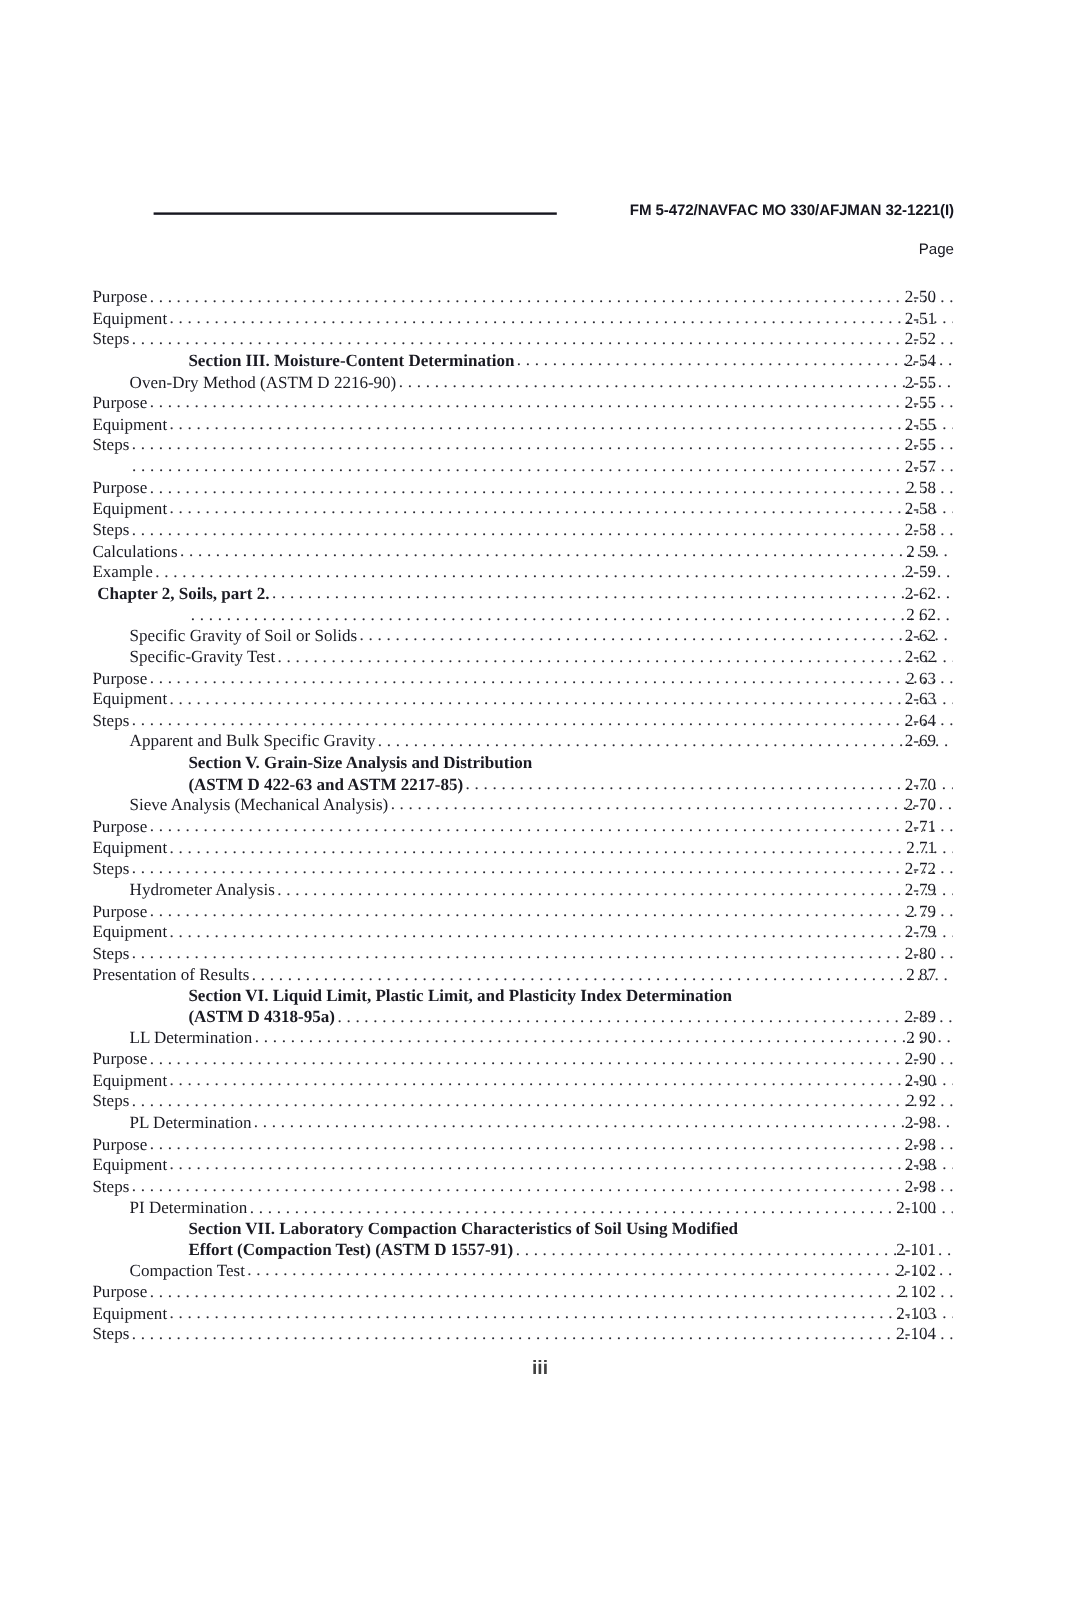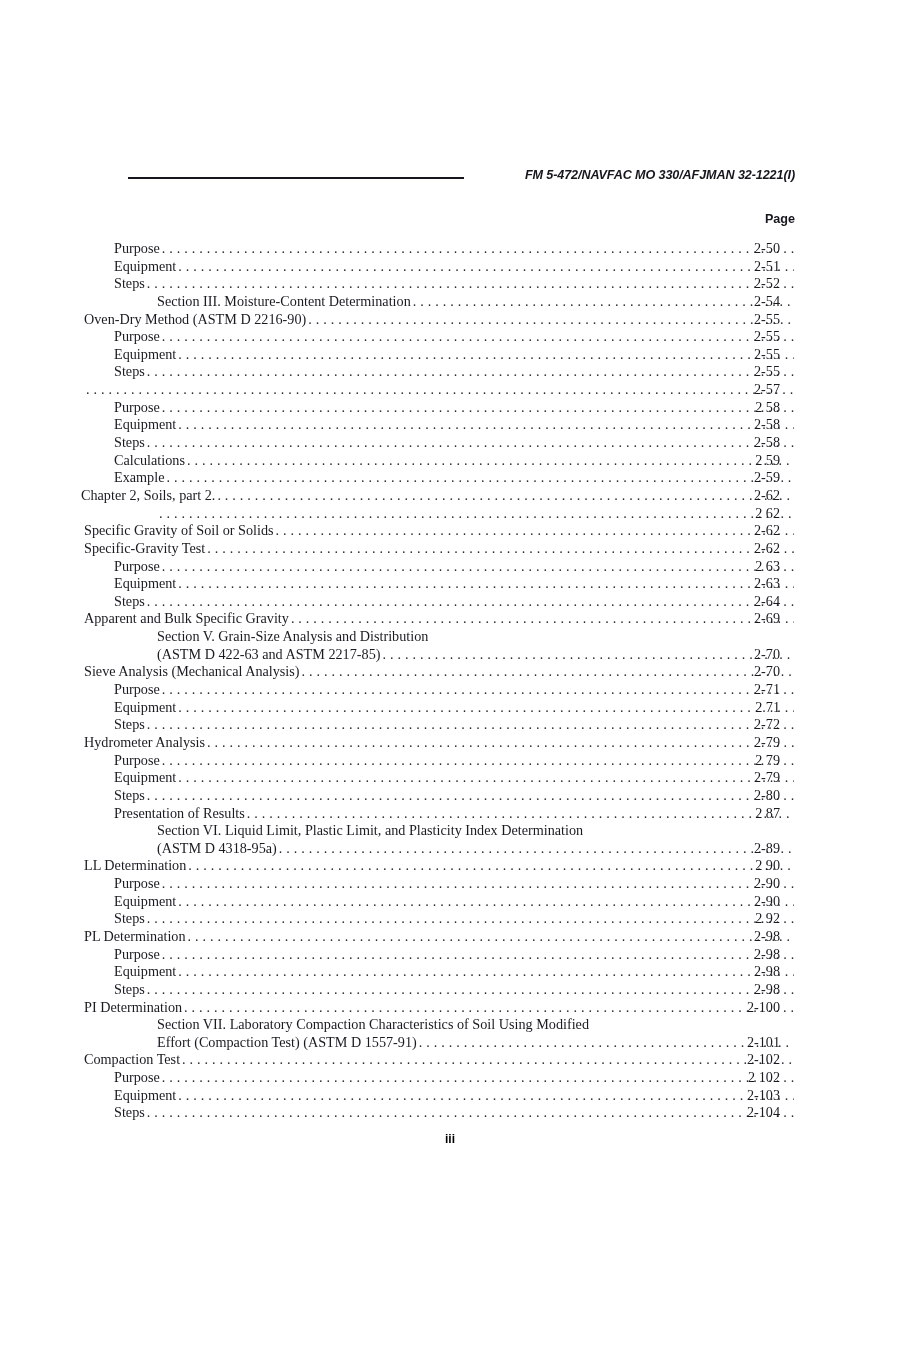--- a/index.html
+++ b/index.html
@@ -22,21 +22,20 @@
     inset: 0;
   }
 
   
   .header-band {
     position: absolute;
     left: 0;
     top: 168px;
     width: 900px;
     height: 22px;
-    font-style: italic;
   }
   .header-rule {
     position: absolute;
     left: 128px;
     top: 9px;
     width: 336px;
     height: 2px;
     background: #16161f;
   }
   .header-title {
@@ -48,23 +47,23 @@
     font-size: 12.6px;
     letter-spacing: -0.1px;
     white-space: nowrap;
     color: #16161f;
   }
 
   
   .page-label {
     position: absolute;
     right: 105px;
-    top: 212px;
+    top: 201px;
     font-family: "Liberation Sans", "DejaVu Sans", sans-serif;
-    font-weight: bold;
+    font-weight: normal;
     font-size: 12.6px;
     color: #16161f;
   }
 
   
   .toc {
     position: absolute;
     left: 0;
     top: 240px;
     width: 900px;
@@ -104,37 +103,37 @@
     right: 120px;
     top: 0;
     text-align: right;
     font-size: 14.2px;
     white-space: nowrap;
   }
 
   
   .lvl-chapter .entry { padding-left: 81px; }
   .lvl-section .entry { padding-left: 157px; }
-  .lvl-method  .entry { padding-left: 84px; }
-  .lvl-item    .entry { padding-left: 114px; }
-
-  .bold .label { font-weight: normal; }
+  .lvl-method  .entry { padding-left: 108px; }
+  .lvl-item    .entry { padding-left: 77px; }
+
+  .bold .label { font-weight: bold; }
   .bold .pageno { font-weight: normal; }
 
   
   .folio {
     position: absolute;
     left: 0;
     top: 1132px;
     width: 900px;
     text-align: center;
     font-family: "Liberation Sans", "DejaVu Sans", sans-serif;
     font-weight: bold;
-    font-size: 12px;
-    color: #000000;
+    font-size: 16px;
+    color: #404040;
   }
 </style>
 </head>
 <body>
 
 <div class="page">
 
   <div class="header-band">
     <div class="header-rule"></div>
     <div class="header-title">FM 5-472/NAVFAC MO 330/AFJMAN 32-1221(I)</div>

